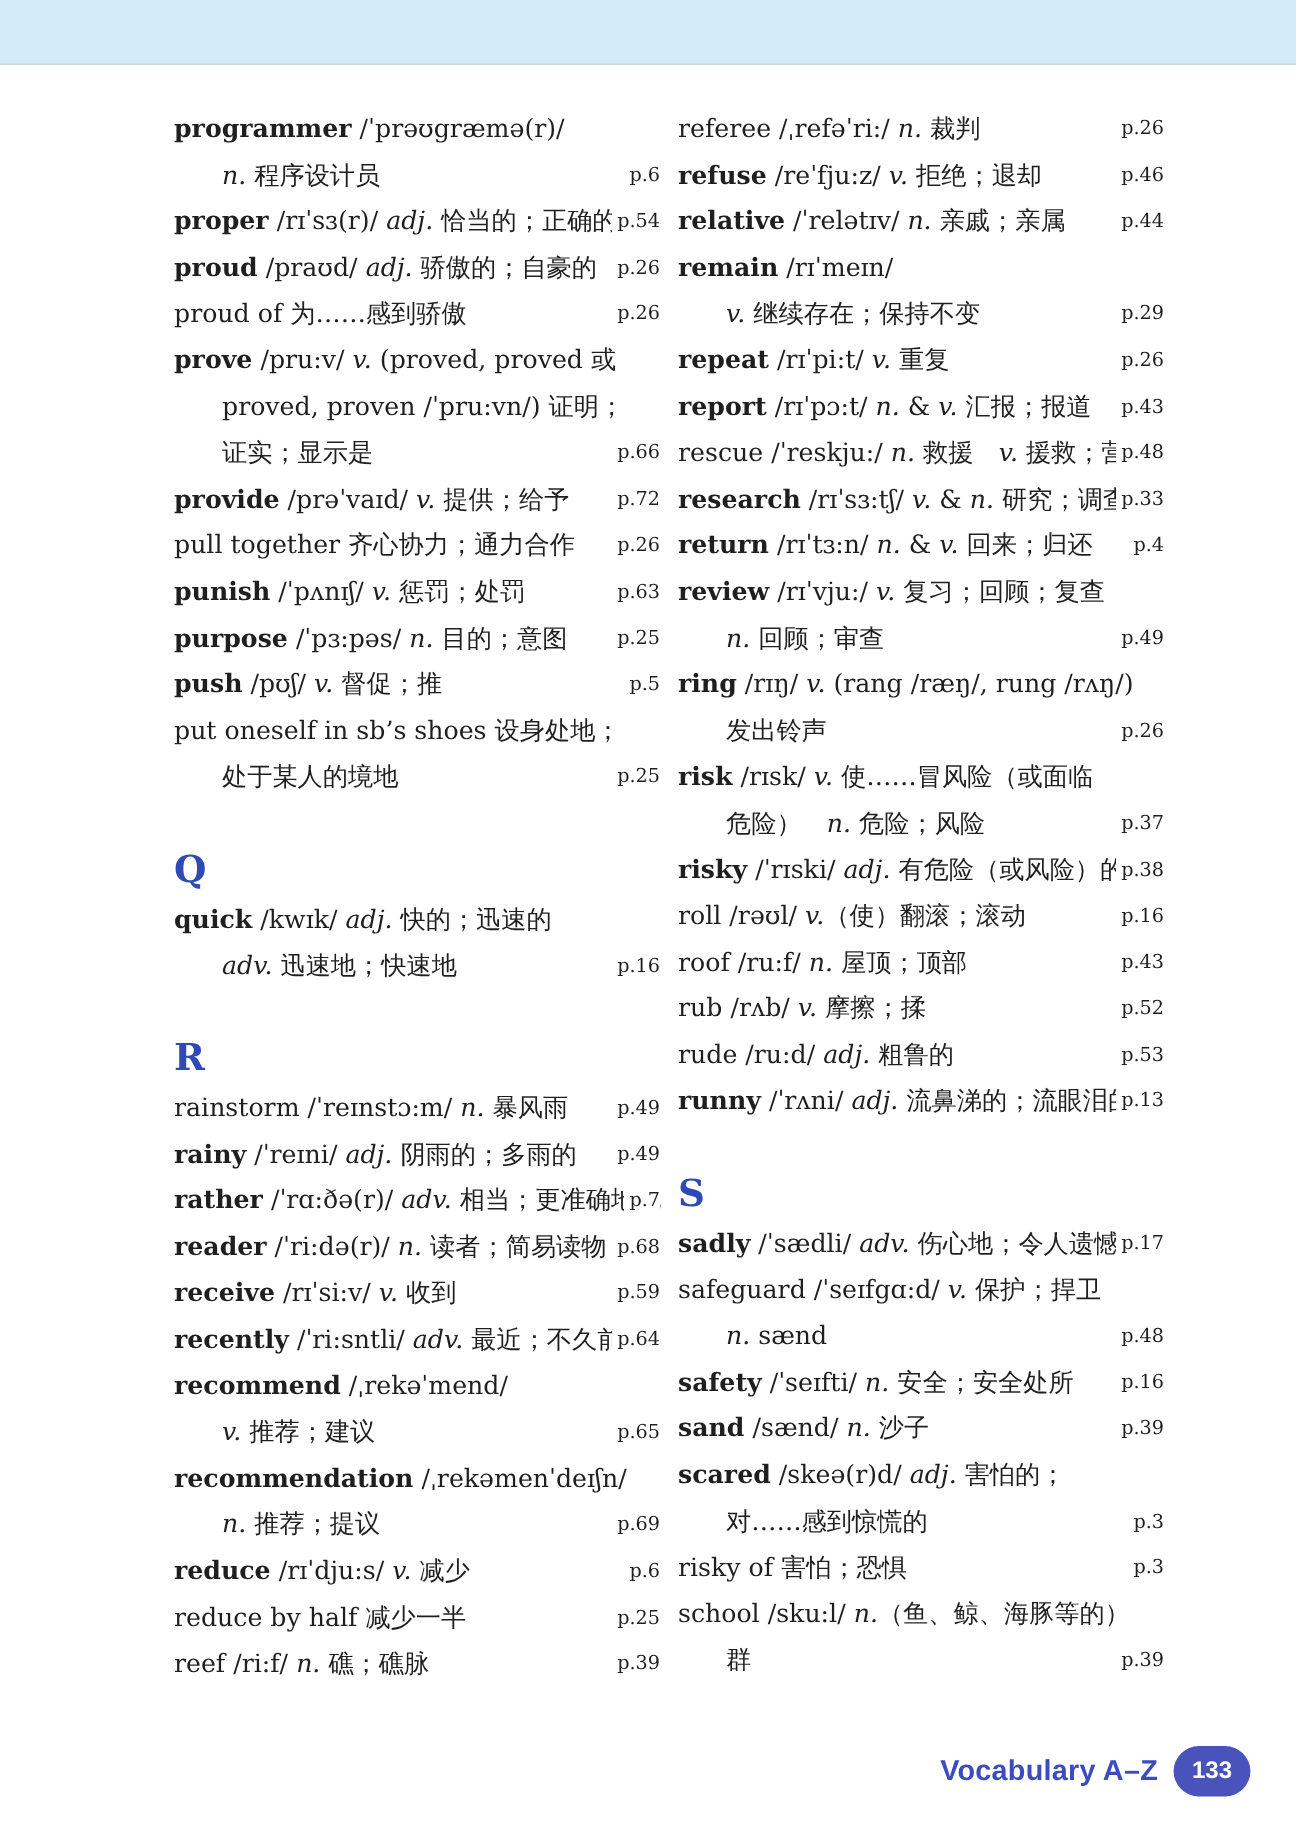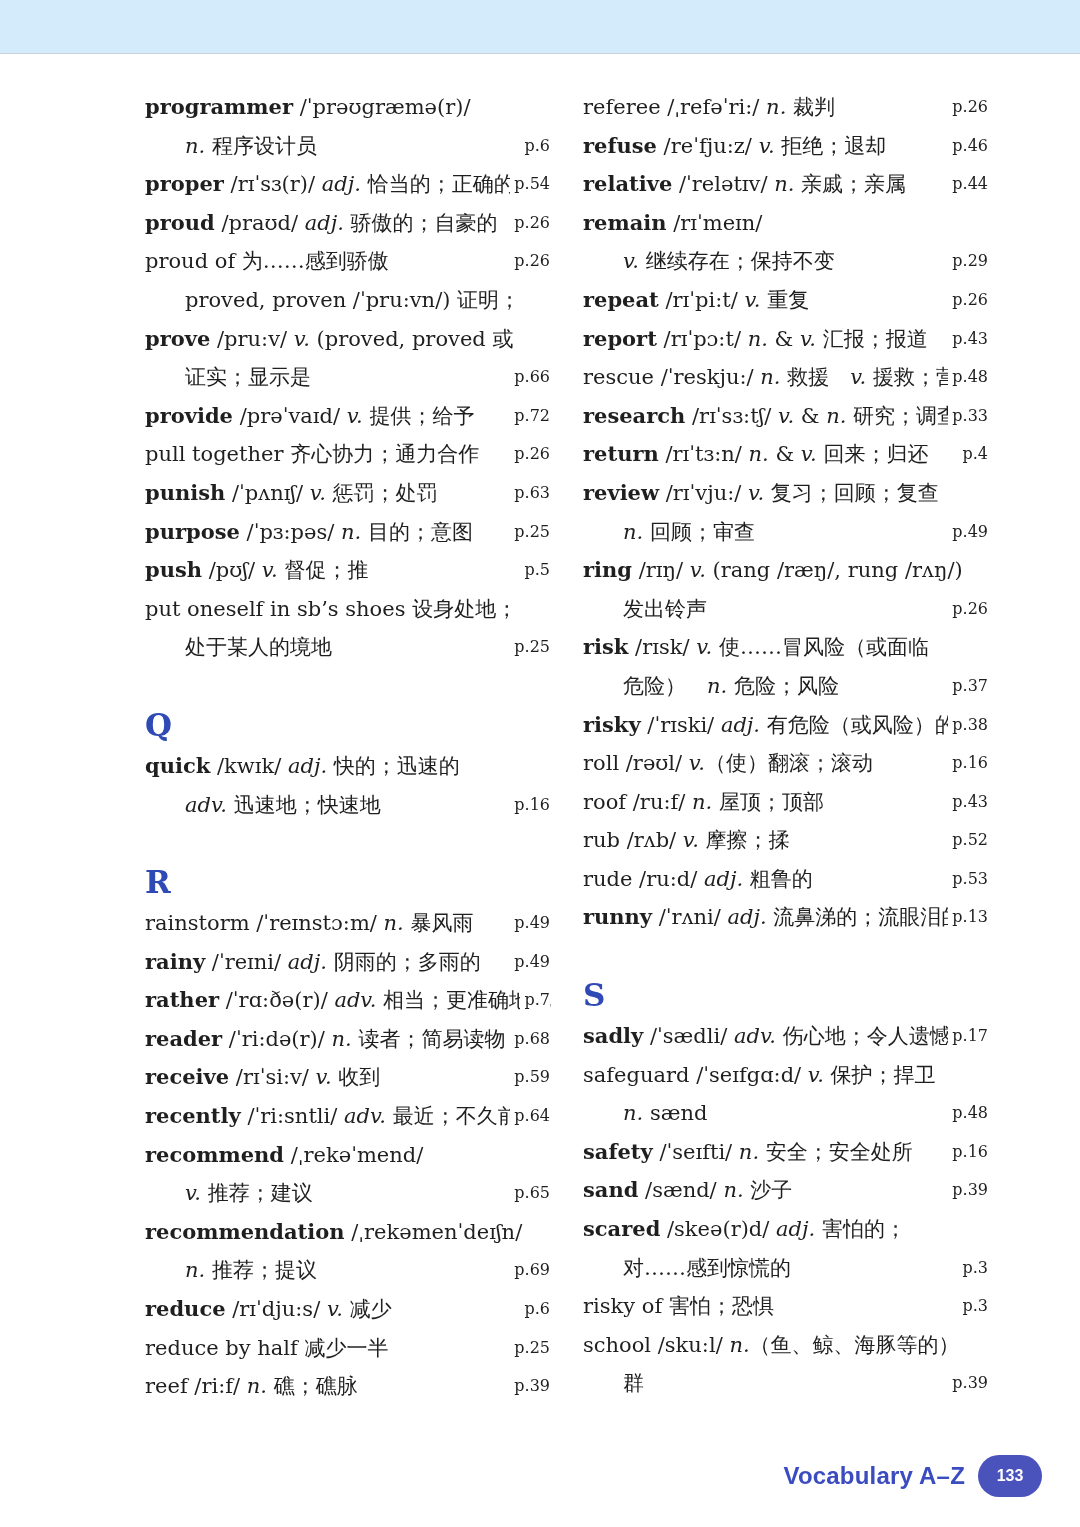--- a/index.html
+++ b/index.html
@@ -20,21 +20,21 @@
     position:relative;
     overflow:hidden;
   }
   .topbar{
     position:absolute;top:0;left:0;width:1080px;height:54px;
     background:var(--topbar);
     border-bottom:1px solid #c9d2d9;
   }
   .content{
     position:absolute;left:145px;top:88px;width:843px;
-    display:flex;gap:33px;
+    display:flex;gap:15px;
   }
   .column{flex:0 0 405px;width:405px;}
   .entry{margin:0;}
   .line{
     position:relative;
     font-size:21px;
     line-height:38.6px;
     white-space:nowrap;
   }
   .line.ind{padding-left:40px;}
@@ -61,21 +61,21 @@
   }
   .footer-label{
     color:var(--footer-blue);
     font-size:24px;
     font-weight:bold;
     letter-spacing:0.2px;
   }
   .page-badge{
     background:var(--badge);
     color:#ffffff;
-    font-size:16px;
+    font-size:20px;
     font-weight:bold;
     min-width:64px;
     height:42px;
     display:flex;align-items:center;justify-content:center;
     border-radius:22px;
     padding:0 14px;
   }
 </style>
 </head>
 <body>
@@ -91,22 +91,22 @@
       <div class="entry">
         <div class="line"><span class="seg-b">proper</span><span class="seg-n"> /rɪˈsɜ(r)/ </span><span class="seg-i">adj.</span><span class="seg-n"> 恰当的；正确的</span><span class="page-ref">p.54</span></div>
       </div>
       <div class="entry">
         <div class="line"><span class="seg-b">proud</span><span class="seg-n"> /praʊd/ </span><span class="seg-i">adj.</span><span class="seg-n"> 骄傲的；自豪的</span><span class="page-ref">p.26</span></div>
       </div>
       <div class="entry">
         <div class="line"><span class="seg-n">proud of 为……感到骄傲</span><span class="page-ref">p.26</span></div>
       </div>
       <div class="entry">
+        <div class="line"><span class="seg-b">prove</span><span class="seg-n"> /pru:v/ </span><span class="seg-i">v.</span><span class="seg-n"> (proved, proved 或</span></div>
         <div class="line ind"><span class="seg-n">proved, proven /ˈpru:vn/) 证明；</span></div>
-        <div class="line"><span class="seg-b">prove</span><span class="seg-n"> /pru:v/ </span><span class="seg-i">v.</span><span class="seg-n"> (proved, proved 或</span></div>
         <div class="line ind"><span class="seg-n">证实；显示是</span><span class="page-ref">p.66</span></div>
       </div>
       <div class="entry">
         <div class="line"><span class="seg-b">provide</span><span class="seg-n"> /prəˈvaɪd/ </span><span class="seg-i">v.</span><span class="seg-n"> 提供；给予</span><span class="page-ref">p.72</span></div>
       </div>
       <div class="entry">
         <div class="line"><span class="seg-n">pull together 齐心协力；通力合作</span><span class="page-ref">p.26</span></div>
       </div>
       <div class="entry">
         <div class="line"><span class="seg-b">punish</span><span class="seg-n"> /ˈpʌnɪʃ/ </span><span class="seg-i">v.</span><span class="seg-n"> 惩罚；处罚</span><span class="page-ref">p.63</span></div>

